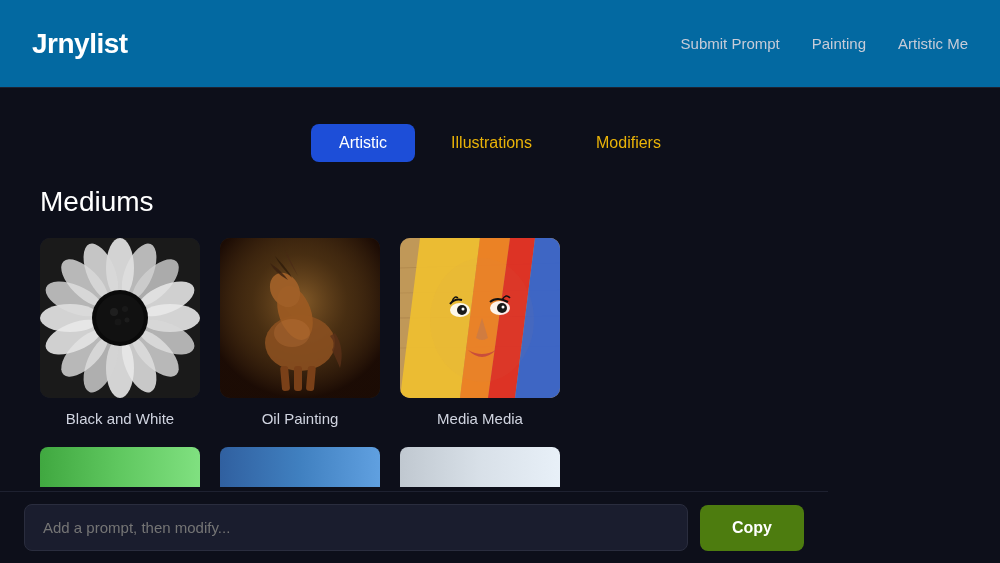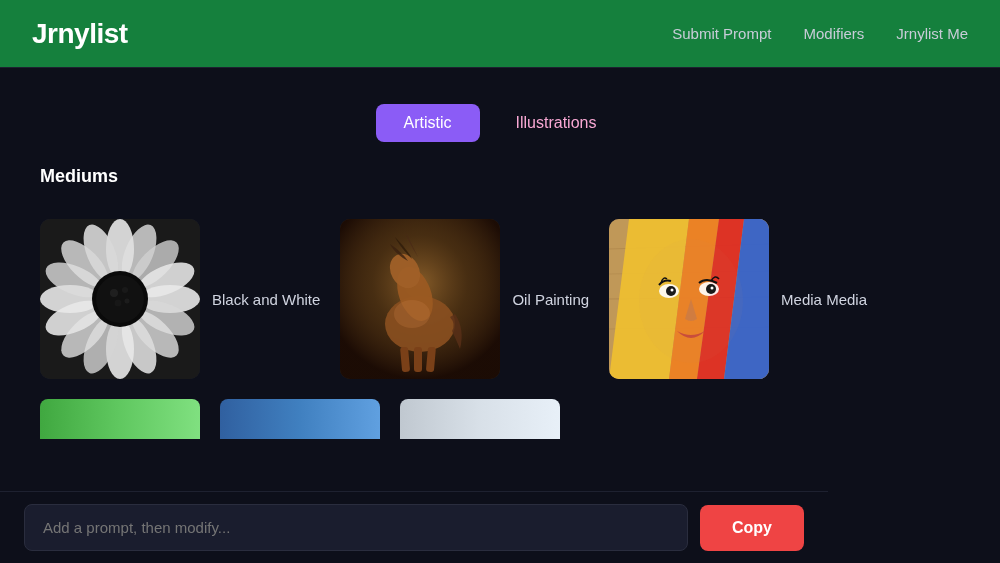--- a/index.html
+++ b/index.html
@@ -9,27 +9,27 @@
       color: #ffffff;
       font-family: -apple-system, BlinkMacSystemFont, 'Segoe UI', sans-serif;
       min-height: 563px;
       width: 1000px;
       overflow: hidden;
       position: relative;
     }
 
     
     .header {
-      background-color: #15803d;
+      background-color: #0369a1;
       border-bottom: 1px solid #1e2130;
       display: flex;
       align-items: center;
       justify-content: space-between;
       padding: 0 32px;
-      height: 68px;
+      height: 88px;
     }
 
     .logo {
       font-size: 28px;
       font-weight: 800;
       color: #ffffff;
       letter-spacing: -0.5px;
     }
 
     .nav {
@@ -53,50 +53,50 @@
       gap: 8px;
     }
 
     .tab {
       padding: 10px 28px;
       border-radius: 8px;
       font-size: 16px;
       cursor: pointer;
       border: none;
       background: transparent;
-      color: #f9a8d4;
+      color: #eab308;
       transition: background 0.2s, color 0.2s;
     }
 
     .tab.active {
-      background-color: #8b5cf6;
+      background-color: #1d4ed8;
       color: #ffffff;
     }
 
     
     .main-content {
       padding: 0 40px;
     }
 
     .section-title {
-      font-size: 18px;
-      font-weight: 700;
-      color: #ffffff;
-      margin-bottom: 32px;
+      font-size: 28px;
+      font-weight: 400;
+      color: #ffffff;
+      margin-bottom: 20px;
     }
 
     
     .cards-grid {
       display: flex;
       gap: 20px;
     }
 
     .card {
       display: flex;
-      flex-direction: row;
+      flex-direction: column;
       align-items: center;
       gap: 12px;
       cursor: pointer;
     }
 
     .card-image {
       width: 160px;
       height: 160px;
       border-radius: 10px;
       overflow: hidden;
@@ -158,46 +158,47 @@
       color: #9098b0;
       font-size: 15px;
       outline: none;
     }
 
     .prompt-input::placeholder {
       color: #6870888;
     }
 
     .copy-button {
-      background-color: #ef4444;
+      background-color: #4d7c0f;
       color: #ffffff;
       border: none;
       border-radius: 8px;
       padding: 14px 32px;
       font-size: 16px;
       font-weight: 600;
       cursor: pointer;
       min-width: 76px;
     }
   </style>
 </head>
 <body>
 
 <header class="header">
   <div class="logo">Jrnylist</div>
   <nav class="nav">
     <a class="nav-link">Submit Prompt</a>
-    <a class="nav-link">Modifiers</a>
-    <a class="nav-link">Jrnylist Me</a>
+    <a class="nav-link">Painting</a>
+    <a class="nav-link">Artistic Me</a>
   </nav>
 </header>
 
 <div class="tabs-section">
   <button class="tab active">Artistic</button>
   <button class="tab">Illustrations</button>
+  <button class="tab">Modifiers</button>
 </div>
 
 <main class="main-content">
   <h2 class="section-title">Mediums</h2>
 
   <div class="cards-grid">
 
     <div class="card">
       <div class="card-image">
         <svg width="160" height="160" viewBox="0 0 160 160" xmlns="http://www.w3.org/2000/svg">

